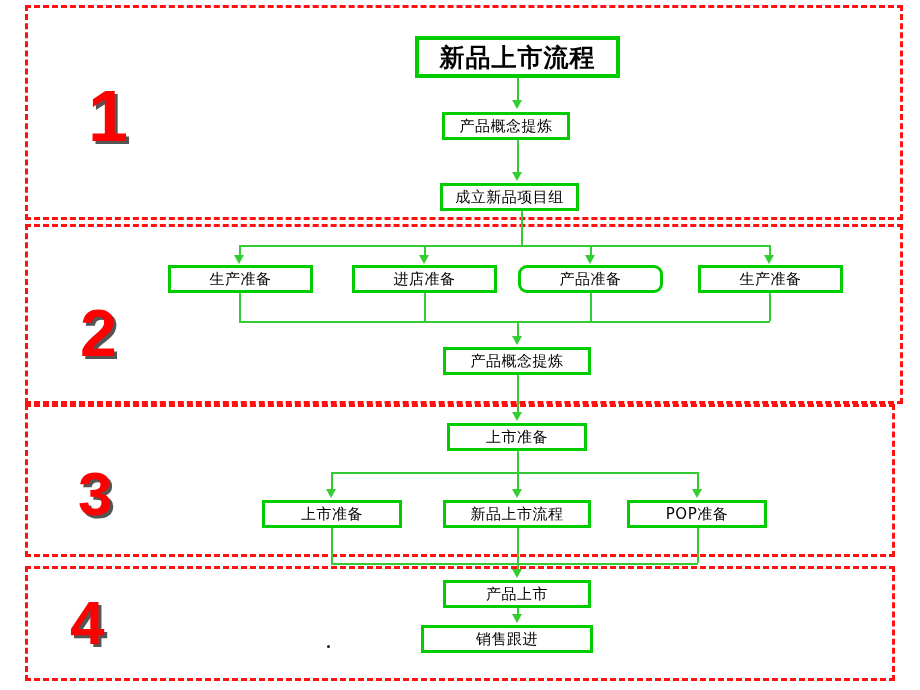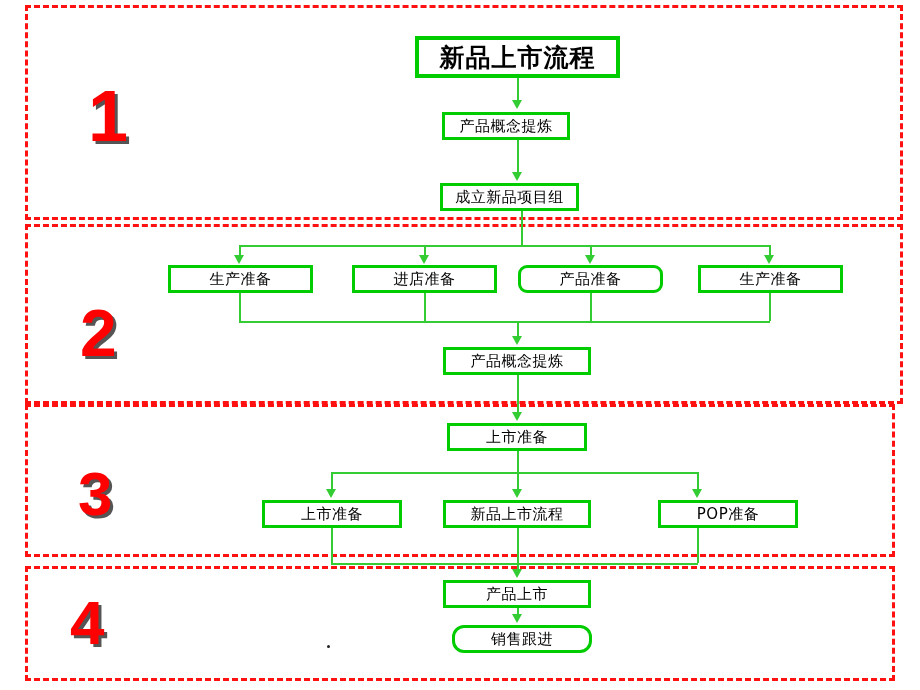--- a/index.html
+++ b/index.html
@@ -149,20 +149,20 @@
       <div class="node" style="left: 442px; top: 112px; width: 128px; height: 28px;">产品概念提炼</div>
       <div class="node" style="left: 440px; top: 183px; width: 139px; height: 28px;">成立新品项目组</div>
       <div class="node" style="left: 168px; top: 265px; width: 145px; height: 28px;">生产准备</div>
       <div class="node" style="left: 352px; top: 265px; width: 145px; height: 28px;">进店准备</div>
       <div class="node" style="left: 518px; top: 265px; width: 145px; height: 28px; border-radius: 9px;">产品准备</div>
       <div class="node" style="left: 698px; top: 265px; width: 145px; height: 28px;">生产准备</div>
       <div class="node" style="left: 443px; top: 347px; width: 148px; height: 28px;">产品概念提炼</div>
       <div class="node" style="left: 447px; top: 423px; width: 140px; height: 28px;">上市准备</div>
       <div class="node" style="left: 262px; top: 500px; width: 140px; height: 28px;">上市准备</div>
       <div class="node" style="left: 443px; top: 500px; width: 148px; height: 28px;">新品上市流程</div>
-      <div class="node" style="left: 627px; top: 500px; width: 140px; height: 28px; margin-left: 31px;">POP准备</div>
+      <div class="node" style="left: 627px; top: 500px; width: 140px; height: 28px;">POP准备</div>
       <div class="node" style="left: 443px; top: 580px; width: 148px; height: 28px;">产品上市</div>
-      <div class="node" style="left: 452px; top: 625px; width: 140px; height: 28px; border-radius: 12px;">销售跟进</div>
+      <div class="node" style="left: 421px; top: 625px; width: 172px; height: 28px;">销售跟进</div>
     </div>
   <div id="decorations">
       <div class="stray-dot" style="left: 327px; top: 645px;"></div>
     </div>
 </div>
 
 </body></html>

